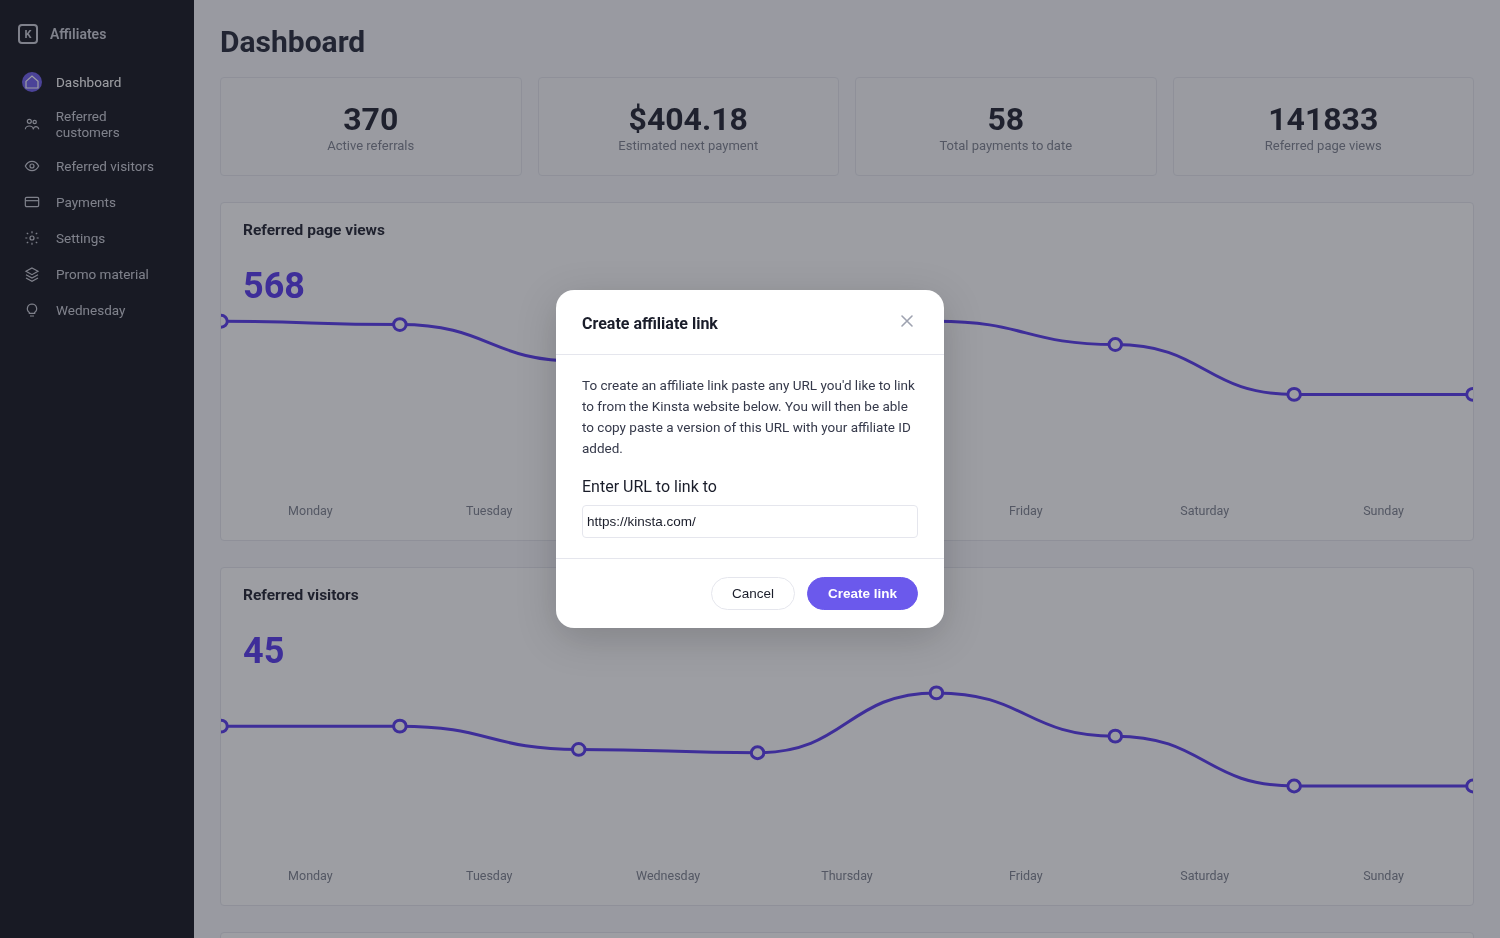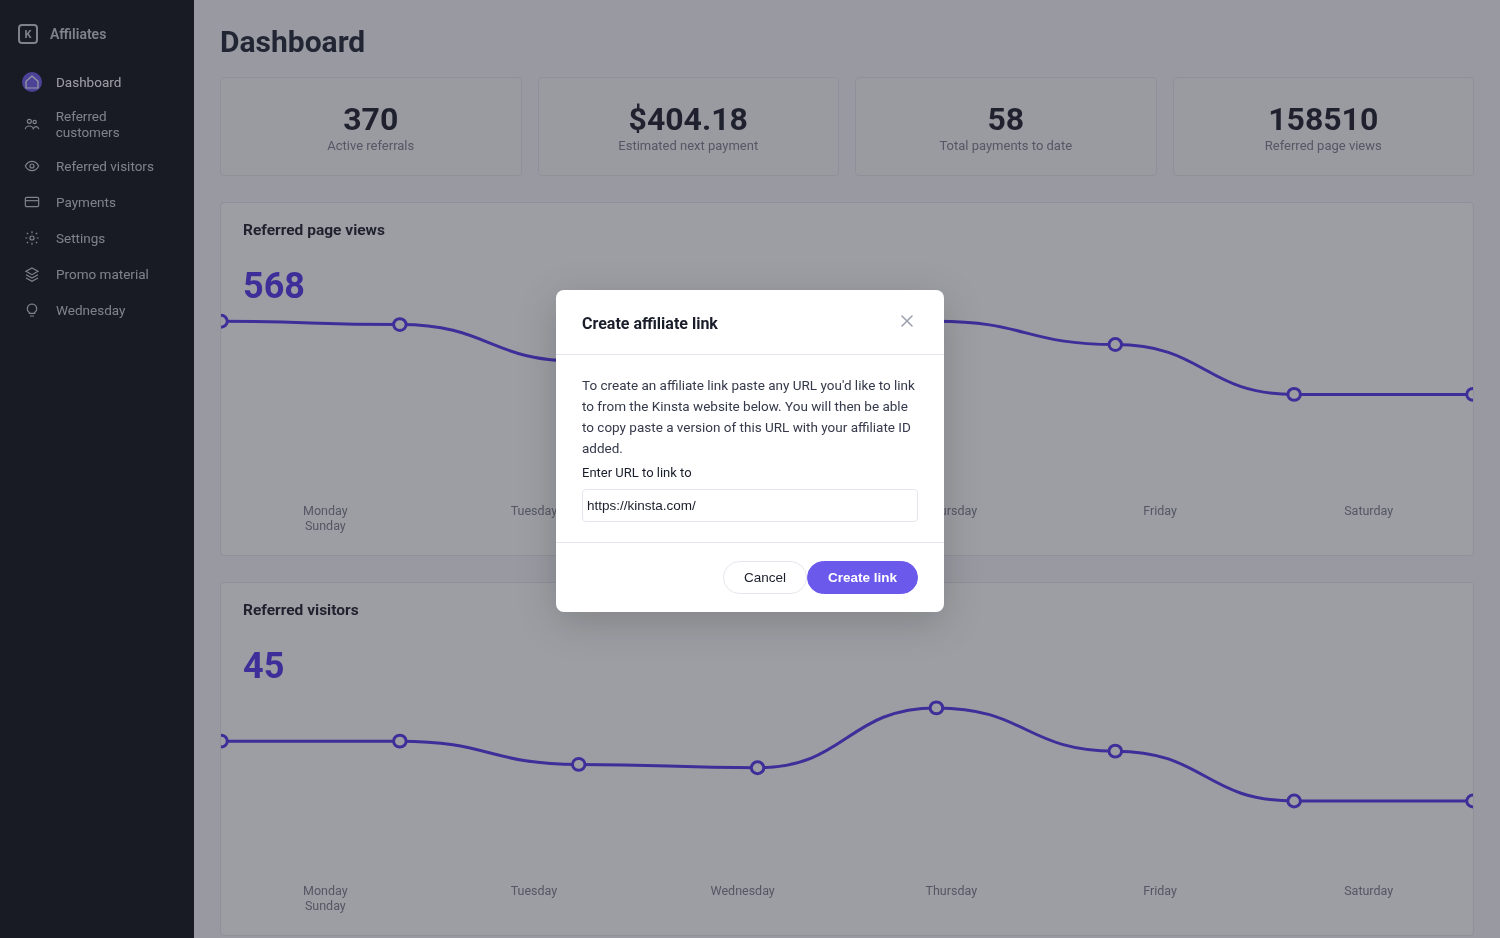--- a/index.html
+++ b/index.html
@@ -38,35 +38,35 @@
   .stat-card{background:var(--card);border:1px solid var(--card-border);border-radius:4px;padding:22px 10px;text-align:center}
   .stat-val{font-size:32px;font-weight:700;color:#1a1d2a}
   .stat-lbl{font-size:13px;color:var(--muted);}
 
   .card{background:#fff;border:1px solid var(--card-border);border-radius:4px;margin-bottom:26px;padding:0}
   .card-head{display:flex;flex-direction:column;gap:6px;padding:18px 22px 0}
   .card-title{font-size:15.5px;font-weight:700;color:#1a1d2a}
   .card-big{font-size:36px;font-weight:700;color:var(--purple);margin-top:20px}
   .chart-wrap{position:relative;padding:0 0 12px}
   svg.chart{width:100%;height:190px;display:block}
-  .xaxis{display:grid;grid-template-columns:repeat(6,1fr);font-size:12.5px;color:var(--muted);padding:6px 0 10px}
+  .xaxis{display:grid;grid-template-columns:repeat(7,1fr);font-size:12.5px;color:var(--muted);padding:6px 0 10px}
   .xaxis div{text-align:center}
 
   .card.short .card-head{padding-bottom:20px}
 
   
   .scrim{position:fixed;inset:0;background:rgba(37,39,50,.45);display:flex;align-items:flex-start;justify-content:center;padding-top:290px;z-index:50}
-  .modal{background:#fff;border-radius:8px;box-shadow:0 10px 40px rgba(0,0,0,.18);width:388px;overflow:hidden}
+  .modal{background:#fff;border-radius:18px;box-shadow:0 10px 40px rgba(0,0,0,.18);width:388px;overflow:hidden}
   .modal-head{display:flex;align-items:center;justify-content:space-between;padding:20px 26px 18px;border-bottom:1px solid var(--line)}
   .modal-title{font-size:16px;font-weight:700;color:#1a1d2a}
   .close-x{border:none;background:none;color:#9ea2b0;cursor:pointer;font-size:16px;padding:4px}
   .modal-body{padding:20px 26px;font-size:13.5px;color:#35394a;line-height:1.55}
-  .modal-body label{display:block;margin:4px 0 6px;font-size:13px;color:#1a1d2a}
+  .modal-body label{display:block;margin:16px 0 6px;font-size:16px;color:#1a1d2a}
   .modal-body input[type=text]{width:100%;border:1px solid var(--line);border-radius:4px;padding:8px 4px;font-size:13.5px;color:#1a1d2a;outline:none}
-  .modal-foot{display:flex;justify-content:flex-end;padding:18px 26px;border-top:1px solid var(--line)}
+  .modal-foot{display:flex;justify-content:flex-end;gap:12px;padding:18px 26px;border-top:1px solid var(--line)}
   .btn{border-radius:999px;padding:8px 20px;font-size:13.5px;cursor:pointer}
   .btn-secondary{background:#fff;border:1px solid var(--line);color:#1a1d2a}
   .btn-primary{background:var(--purple-bright);border:1px solid var(--purple-bright);color:#fff;font-weight:700}
 </style>
 </head>
 <body>
 
 <div class="app">
 
   <aside class="sidebar">
@@ -147,21 +147,21 @@
       </div>
       <div class="stat-card">
         <div class="stat-val">$404.18</div>
         <div class="stat-lbl">Estimated next payment</div>
       </div>
       <div class="stat-card">
         <div class="stat-val">58</div>
         <div class="stat-lbl">Total payments to date</div>
       </div>
       <div class="stat-card">
-        <div class="stat-val">158510</div>
+        <div class="stat-val">141833</div>
         <div class="stat-lbl">Referred page views</div>
       </div>
     </div>
 
     <div class="card">
       <div class="card-head">
         <div class="card-title">Referred page views</div>
         <div class="card-big">568</div>
       </div>
       <div class="chart-wrap">

